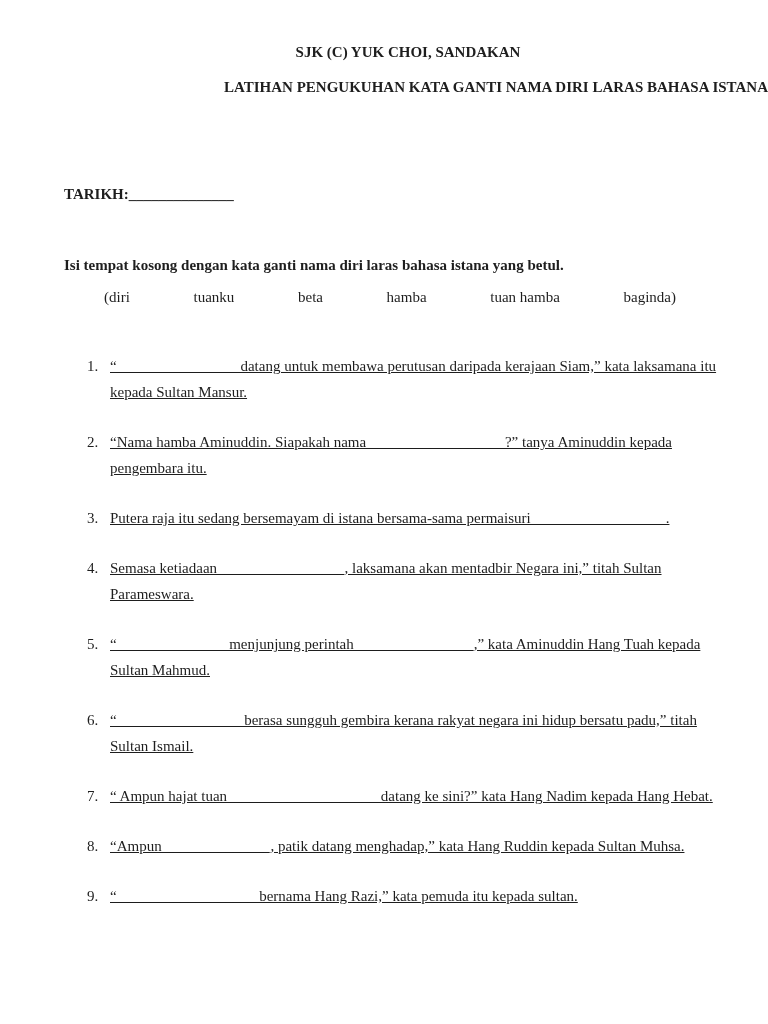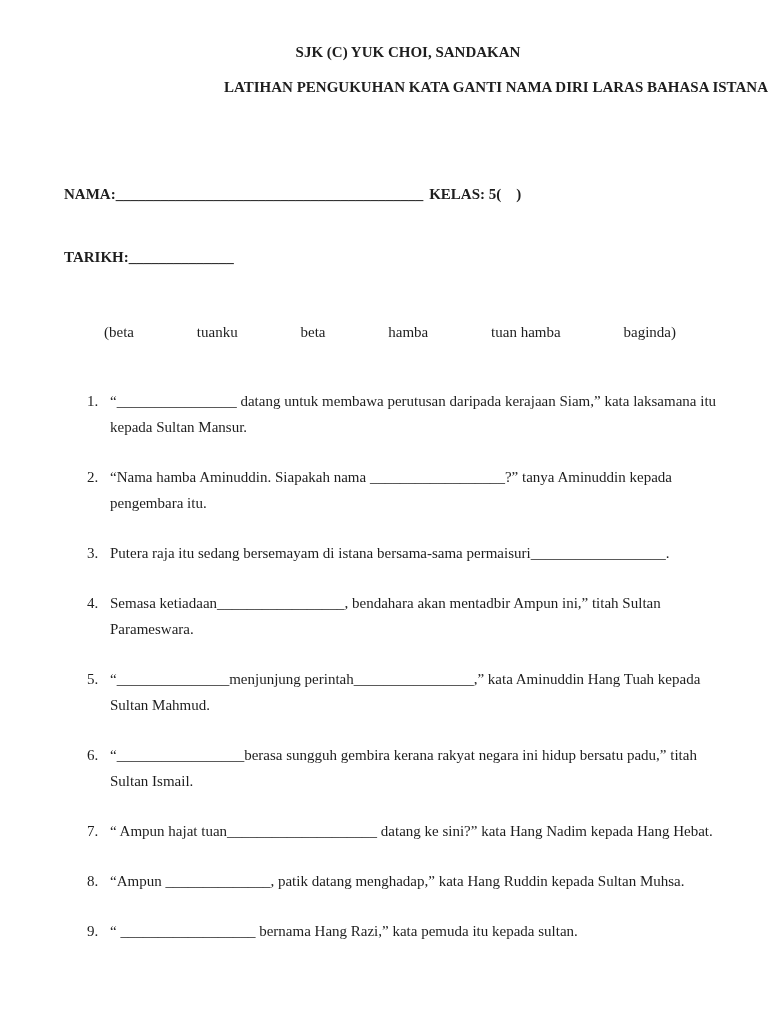--- a/index.html
+++ b/index.html
@@ -58,38 +58,39 @@
     margin-bottom: 24px;
     line-height: 26px;
   }
   .q-num {
     min-width: 23px;
     flex: 0 0 auto;
   }
   .q-text {
     flex: 1 1 auto;
     max-width: 618px;
+    text-decoration: underline;
   }
 </style>
 </head>
 <body>
 
 <div class="page">
 
   <div class="header-school">SJK (C) YUK CHOI, SANDAKAN</div>
   <div class="header-title">LATIHAN PENGUKUHAN KATA GANTI NAMA DIRI LARAS BAHASA ISTANA</div>
 
   <div class="student-info">
-    <div><span>NAMA:</span><span>_________________________________________</span><span class="kelas">KELAS: 5(    )</span></div>
     <div><span>TARIKH:</span><span>______________</span></div>
   </div>
 
+  <div class="instruction">Isi tempat kosong dengan kata ganti nama diri laras bahasa istana yang betul.</div>
 
   <div class="word-bank">
-    <span>(beta</span>
+    <span>(diri</span>
     <span>tuanku</span>
     <span>beta</span>
     <span>hamba</span>
     <span>tuan hamba</span>
     <span>baginda)</span>
   </div>
 
   <ul class="questions">
     <li class="q-item">
       <span class="q-num">1.</span>
@@ -98,21 +99,21 @@
     <li class="q-item">
       <span class="q-num">2.</span>
       <span class="q-text">“Nama hamba Aminuddin. Siapakah nama __________________?” tanya Aminuddin kepada pengembara itu.</span>
     </li>
     <li class="q-item">
       <span class="q-num">3.</span>
       <span class="q-text">Putera raja itu sedang bersemayam di istana bersama-sama permaisuri__________________.</span>
     </li>
     <li class="q-item">
       <span class="q-num">4.</span>
-      <span class="q-text">Semasa ketiadaan_________________, bendahara akan mentadbir Ampun ini,” titah Sultan Parameswara.</span>
+      <span class="q-text">Semasa ketiadaan_________________, laksamana akan mentadbir Negara ini,” titah Sultan Parameswara.</span>
     </li>
     <li class="q-item">
       <span class="q-num">5.</span>
       <span class="q-text">“_______________menjunjung perintah________________,” kata Aminuddin Hang Tuah kepada Sultan Mahmud.</span>
     </li>
     <li class="q-item">
       <span class="q-num">6.</span>
       <span class="q-text">“_________________berasa sungguh gembira kerana rakyat negara ini hidup bersatu padu,” titah Sultan Ismail.</span>
     </li>
     <li class="q-item">

